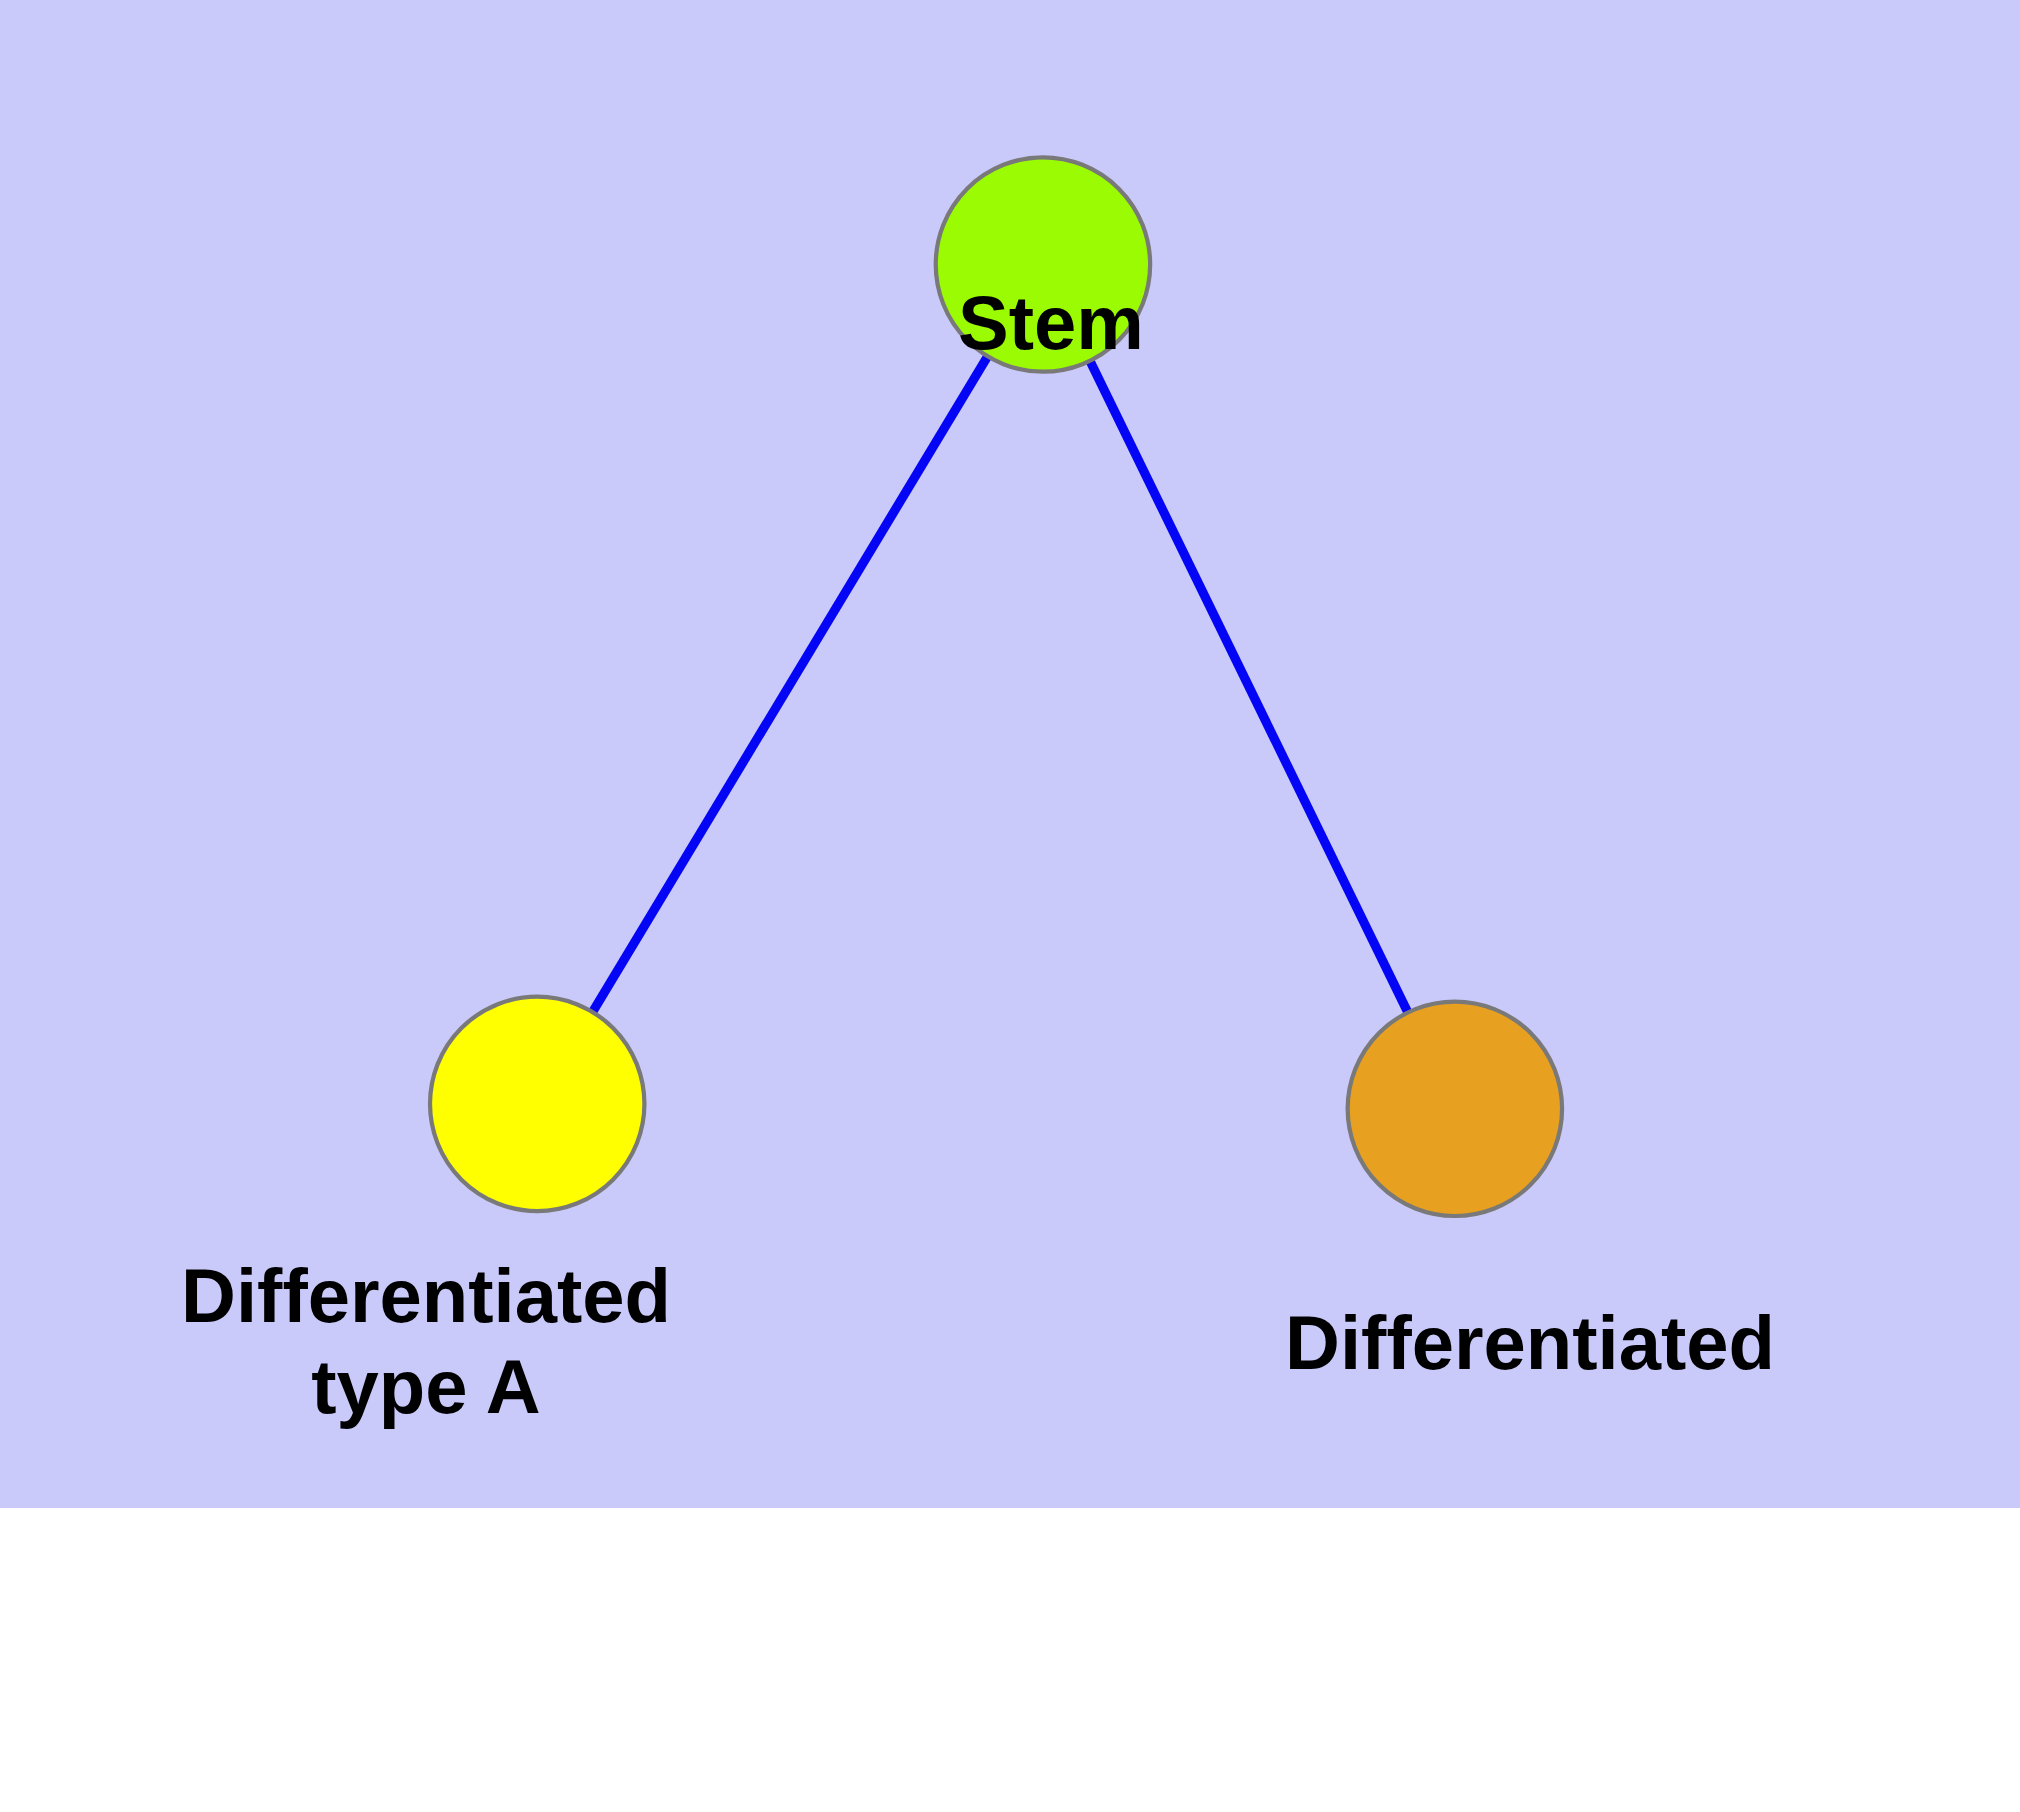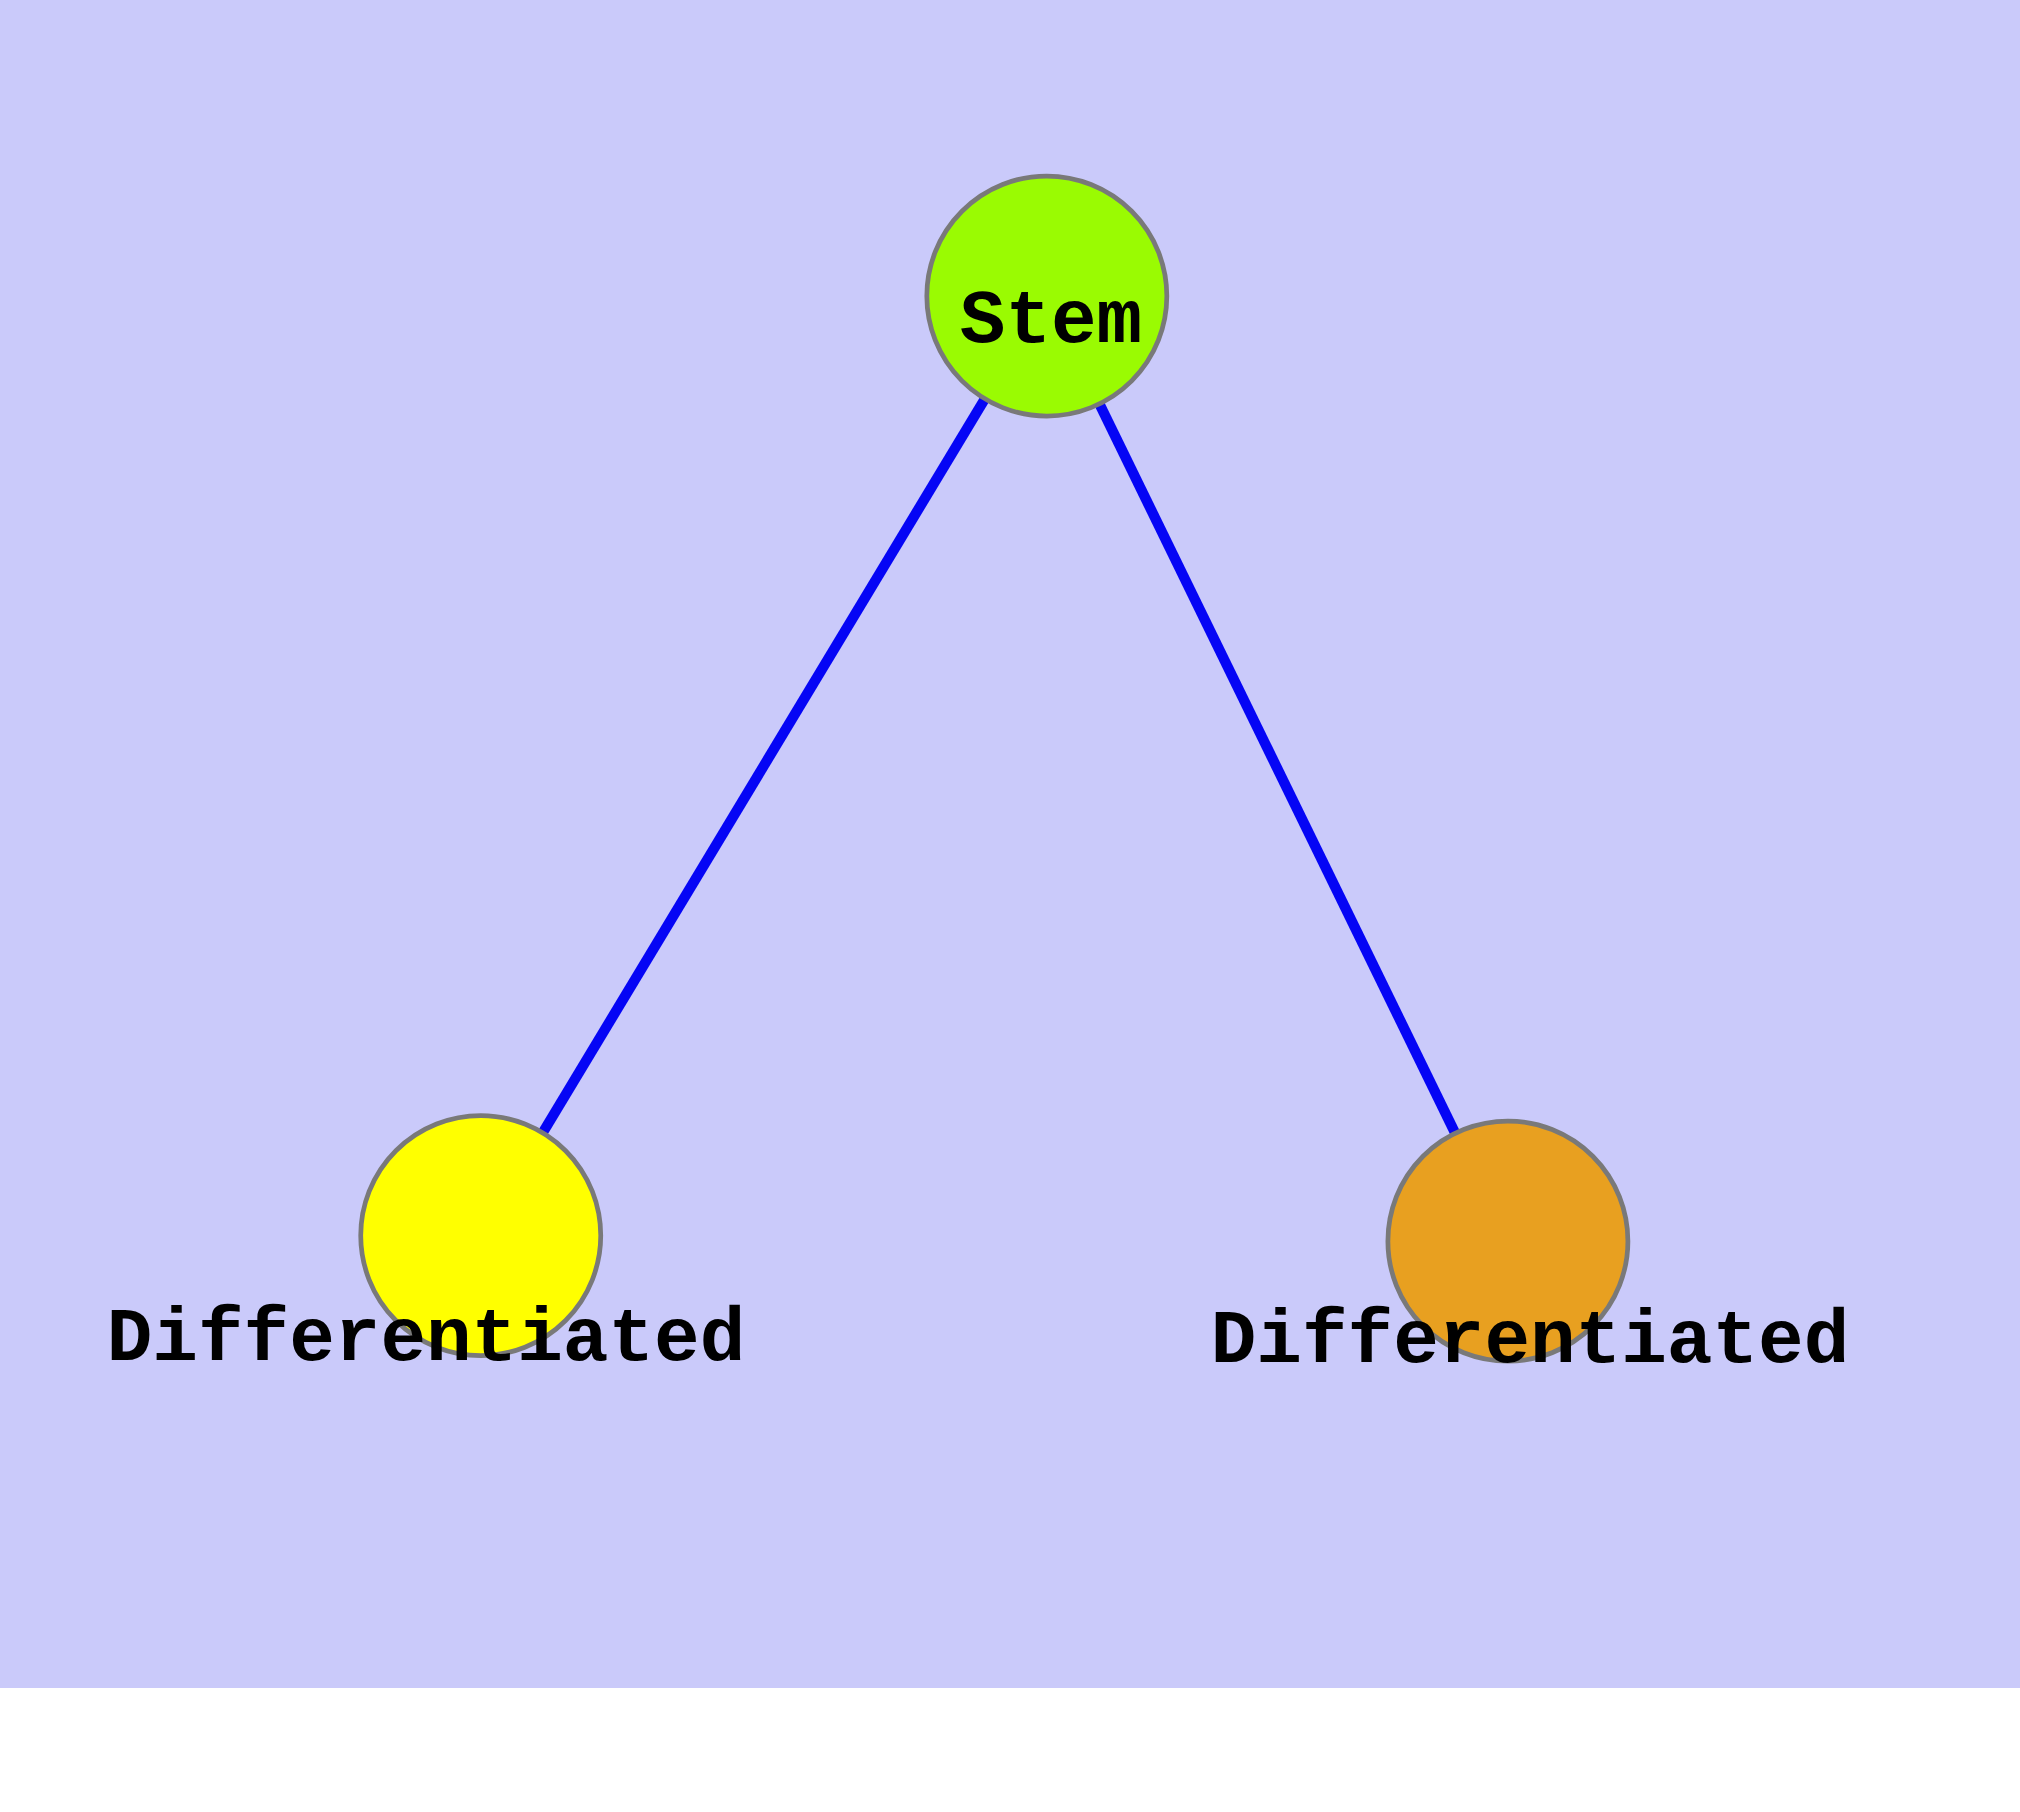--- a/index.html
+++ b/index.html
@@ -2,23 +2,23 @@
 <html style="font-size:13.6px"><head>
 <meta charset="utf-8">
 <style>
   html, body {
     margin: 0;
     padding: 0;
   }
   .canvas {
     position: relative;
     width: 2021px;
-    height: 1688px;
+    height: 1508px;
     overflow: hidden;
-    font-family: Liberation Mono, monospace;
+    font-family: Liberation Sans, sans-serif;
   }
   .graph-svg {
     position: absolute;
     left: 0;
     top: 0;
     width: 100%;
     height: 100%;
     display: block;
   }
   .edge {
@@ -59,20 +59,21 @@
 
     <circle class="node-circle" cx="1822" cy="1572" r="152" fill="#E8A020" stroke="#797979"></circle>
   </svg>
 
   <div class="node-label" style="left: 1051px; top: 323px; color: rgb(0, 0, 0);">
     <span class="label-line">Stem</span>
   </div>
 
   <div class="node-label" style="left: 426px; top: 1341px; color: rgb(0, 0, 0);">
     <span class="label-line">Differentiated</span>
+    <span class="label-line">type A</span>
   </div>
 
   <div class="node-label" style="left: 1530px; top: 1343px; color: rgb(0, 0, 0);">
     <span class="label-line">Differentiated</span>
   </div>
 
 </div>
 
 
 </body></html>

